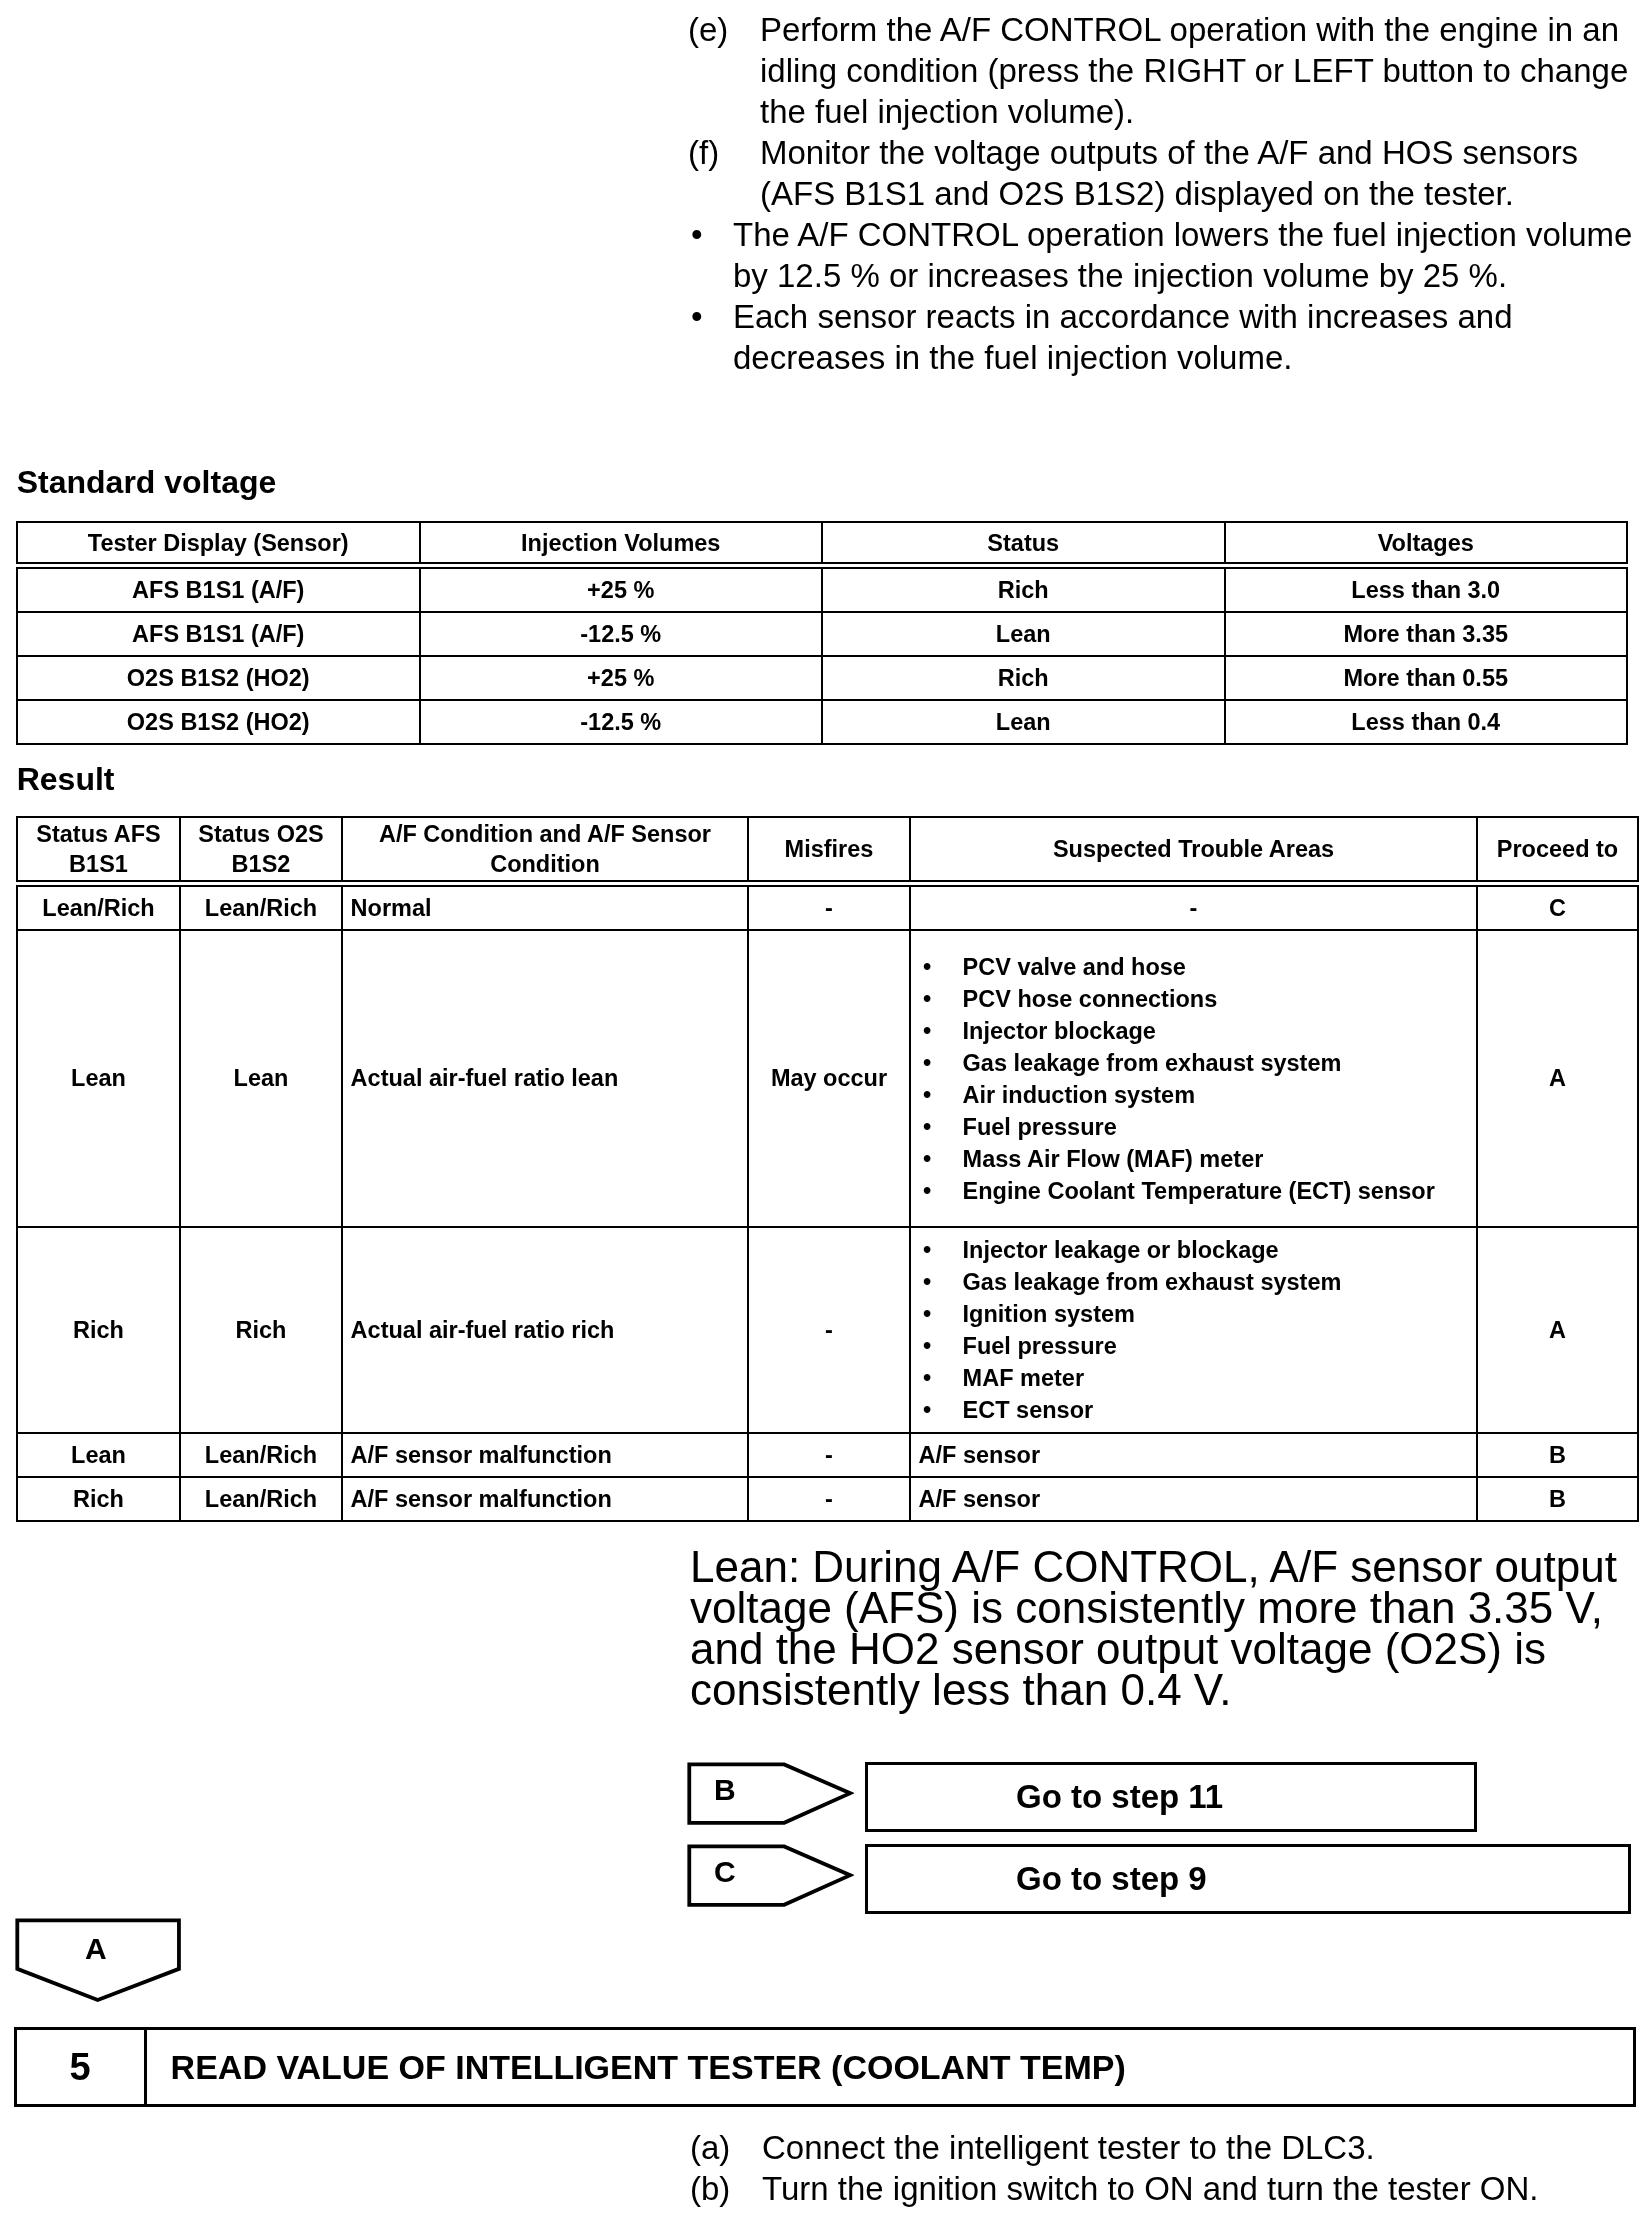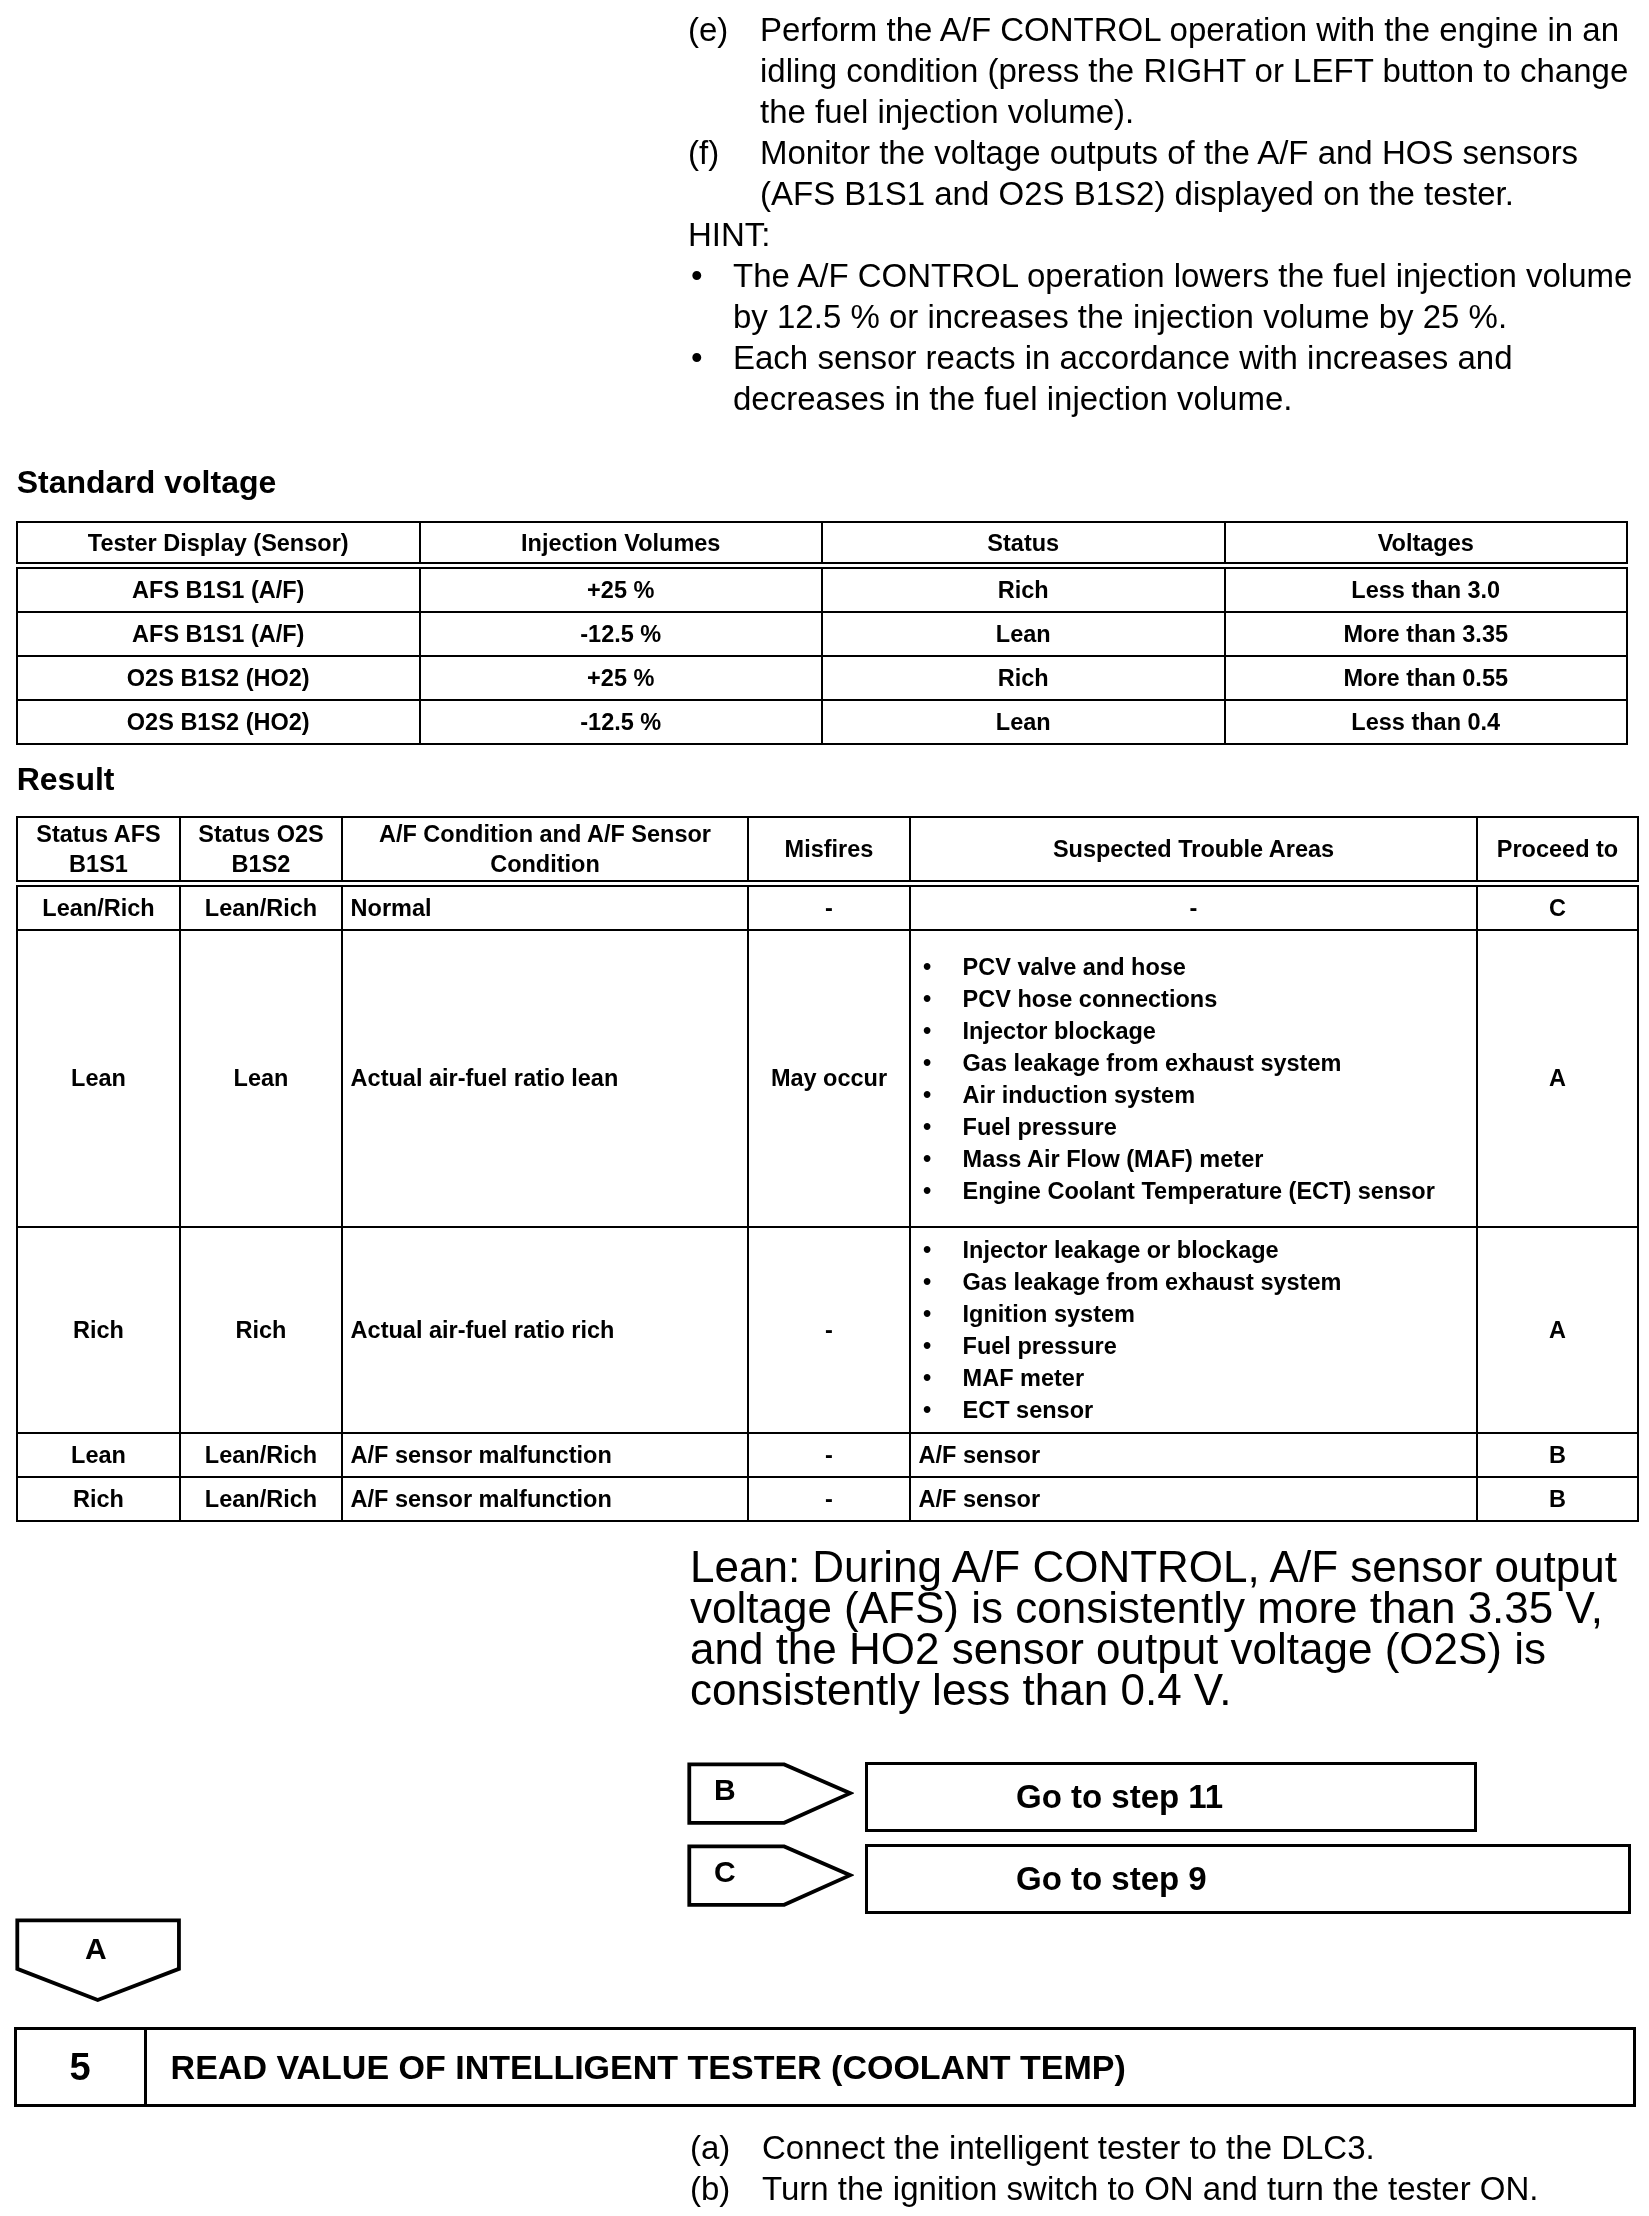--- a/index.html
+++ b/index.html
@@ -62,21 +62,20 @@
 
 <div class="abs instr">
   <div class="step-line">
     <span class="lbl">(e)</span>
     <span class="txt">Perform the A/F CONTROL operation with the engine in an idling condition (press the RIGHT or LEFT button to change the fuel injection volume).</span>
   </div>
   <div class="step-line">
     <span class="lbl">(f)</span>
     <span class="txt">Monitor the voltage outputs of the A/F and HOS sensors (AFS B1S1 and O2S B1S2) displayed on the tester.</span>
   </div>
-  <div class="hint-title">HINT:</div>
   <div class="bullet-line">
     <span class="dot">•</span>
     <span class="txt">The A/F CONTROL operation lowers the fuel injection volume by 12.5 % or increases the injection volume by 25 %.</span>
   </div>
   <div class="bullet-line">
     <span class="dot">•</span>
     <span class="txt">Each sensor reacts in accordance with increases and decreases in the fuel injection volume.</span>
   </div>
 </div>
 

